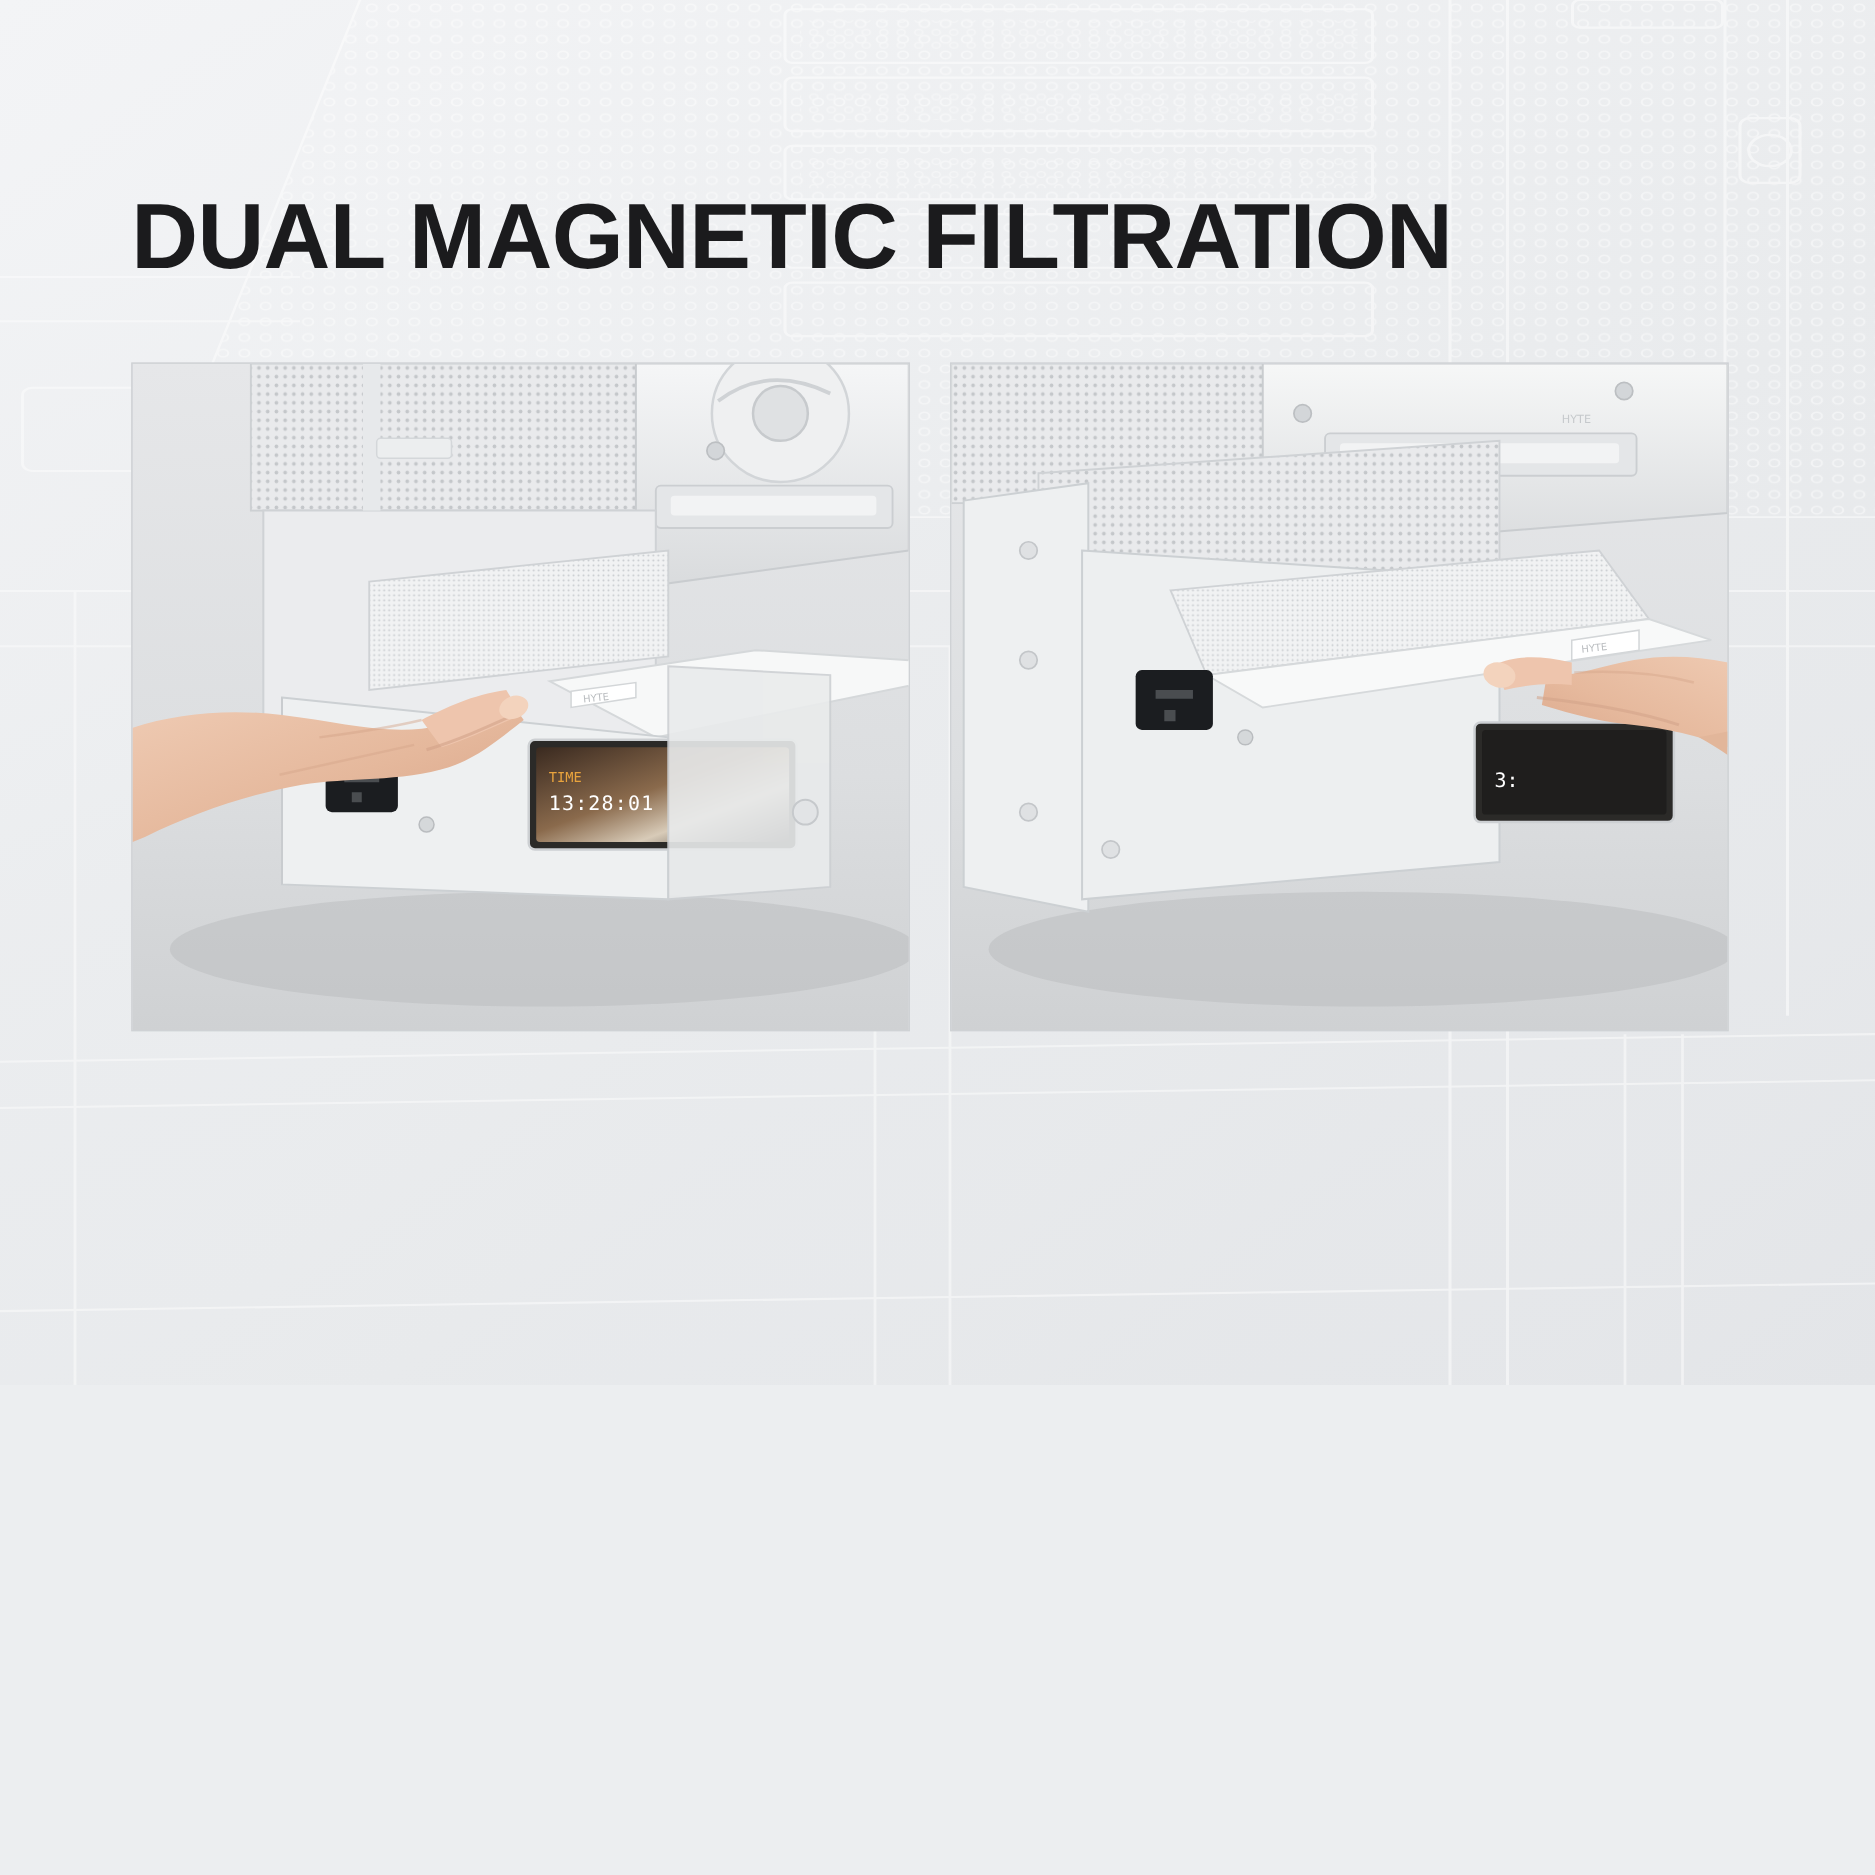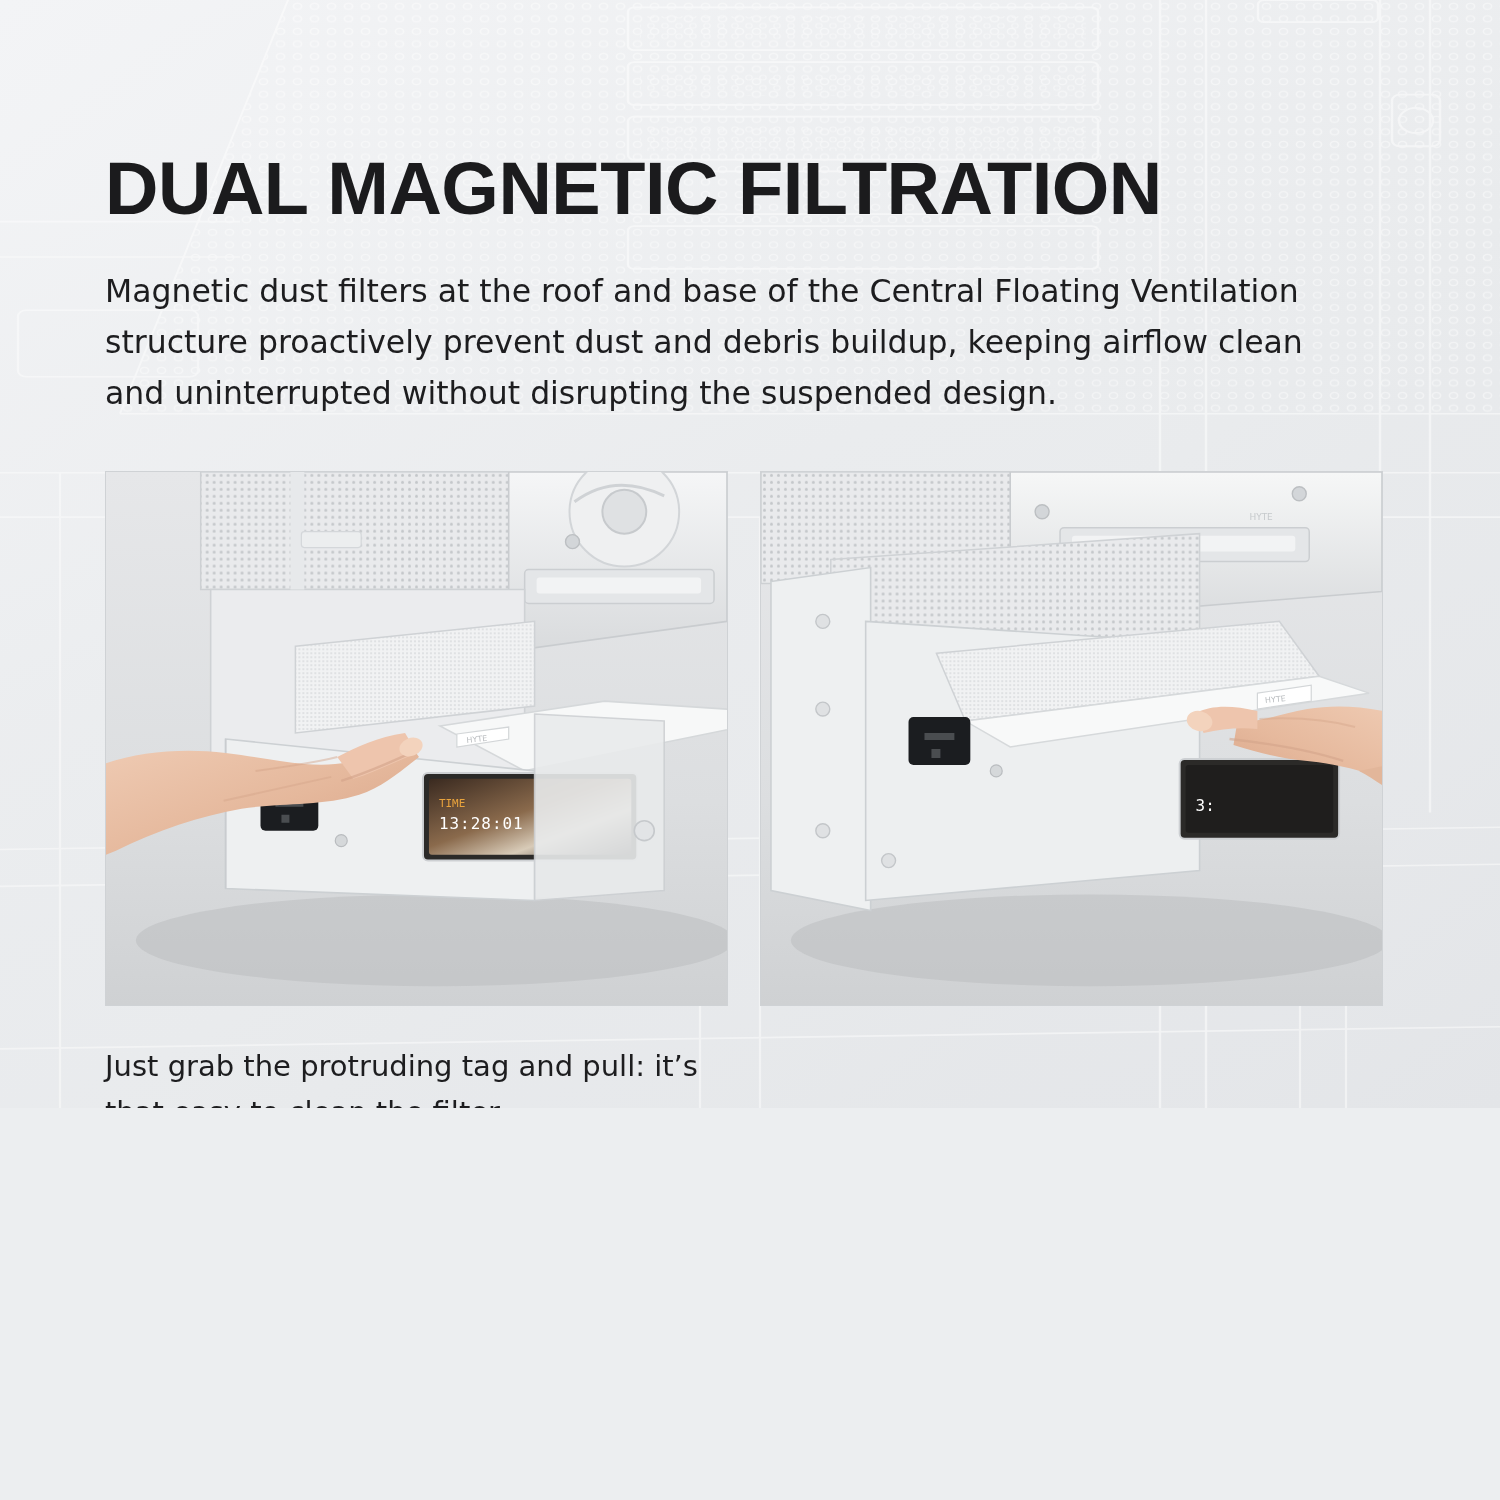--- a/index.html
+++ b/index.html
@@ -56,20 +56,21 @@
     gap: 32px;
     margin-top: 52px;
   }
   .photo-col { width: 623px; }
   .photo {
     position: relative;
     width: 623px; height: 535px;
     overflow: hidden;
     background: #d7d9dc;
     border: 1px solid #cfd2d5;
+    margin-top: 12px;
   }
   .photo svg { position: absolute; inset: 0; width: 100%; height: 100%; }
   .caption {
     margin-top: 38px;
     font-size: 29px;
     line-height: 1.58;
     color: #1d1d1f;
   }
 </style>
 </head>
@@ -140,21 +141,20 @@
         <path d="M0 348 L240 348"></path>
         <rect x="18" y="420" width="180" height="90" rx="8"></rect>
       </g>
     </svg>
   </div>
 
   <div class="content">
 
     <h1 class="title">DUAL MAGNETIC FILTRATION</h1>
 
-    <p class="subtitle">Magnetic dust filters at the roof and base of the Central Floating Ventilation structure proactively prevent dust and debris buildup, keeping airflow clean and uninterrupted without disrupting the suspended design.</p>
 
     <div class="photos">
 
       <div class="photo-col">
         <div class="photo">
           <svg viewBox="0 0 623 535" preserveAspectRatio="xMidYMid slice" aria-hidden="true">
             <defs>
               <linearGradient id="bgL" x1="0" y1="0" x2="0" y2="1">
                 <stop offset="0%" stop-color="#e6e7e9"></stop>
                 <stop offset="62%" stop-color="#dcdee0"></stop>
@@ -228,21 +228,20 @@
             <g>
               <path d="M-20 300 C20 282 70 276 120 282 C170 288 210 300 248 290 C268 285 282 272 300 266 L314 286 C296 300 278 316 254 324 C216 336 172 332 136 338 C96 345 50 360 10 380 L-20 392 Z" fill="url(#skin)"></path>
               <path d="M232 286 C252 276 272 266 300 262 L312 282 C288 292 268 302 248 308 Z" fill="#eec5ad"></path>
               <path d="M236 310 C262 302 284 292 306 282" stroke="#d2a288" stroke-width="2.5" fill="none" opacity="0.6"></path>
               <path d="M150 300 C180 296 208 292 232 286" stroke="#d2a288" stroke-width="2" fill="none" opacity="0.45"></path>
               <path d="M118 330 C154 322 190 314 226 306" stroke="#d2a288" stroke-width="2" fill="none" opacity="0.4"></path>
               <ellipse cx="306" cy="276" rx="12" ry="9" fill="#f3d3bd" transform="rotate(-22 306 276)"></ellipse>
             </g>
           </svg>
         </div>
-        <p class="caption">Just grab the protruding tag and pull: it’s that easy to clean the filter.</p>
       </div>
 
       <div class="photo-col">
         <div class="photo">
           <svg viewBox="0 0 623 535" preserveAspectRatio="xMidYMid slice" aria-hidden="true">
             <defs>
               <linearGradient id="bgR" x1="0" y1="0" x2="0" y2="1">
                 <stop offset="0%" stop-color="#e7e8ea"></stop>
                 <stop offset="62%" stop-color="#dcdee0"></stop>
                 <stop offset="100%" stop-color="#cfd1d3"></stop>

